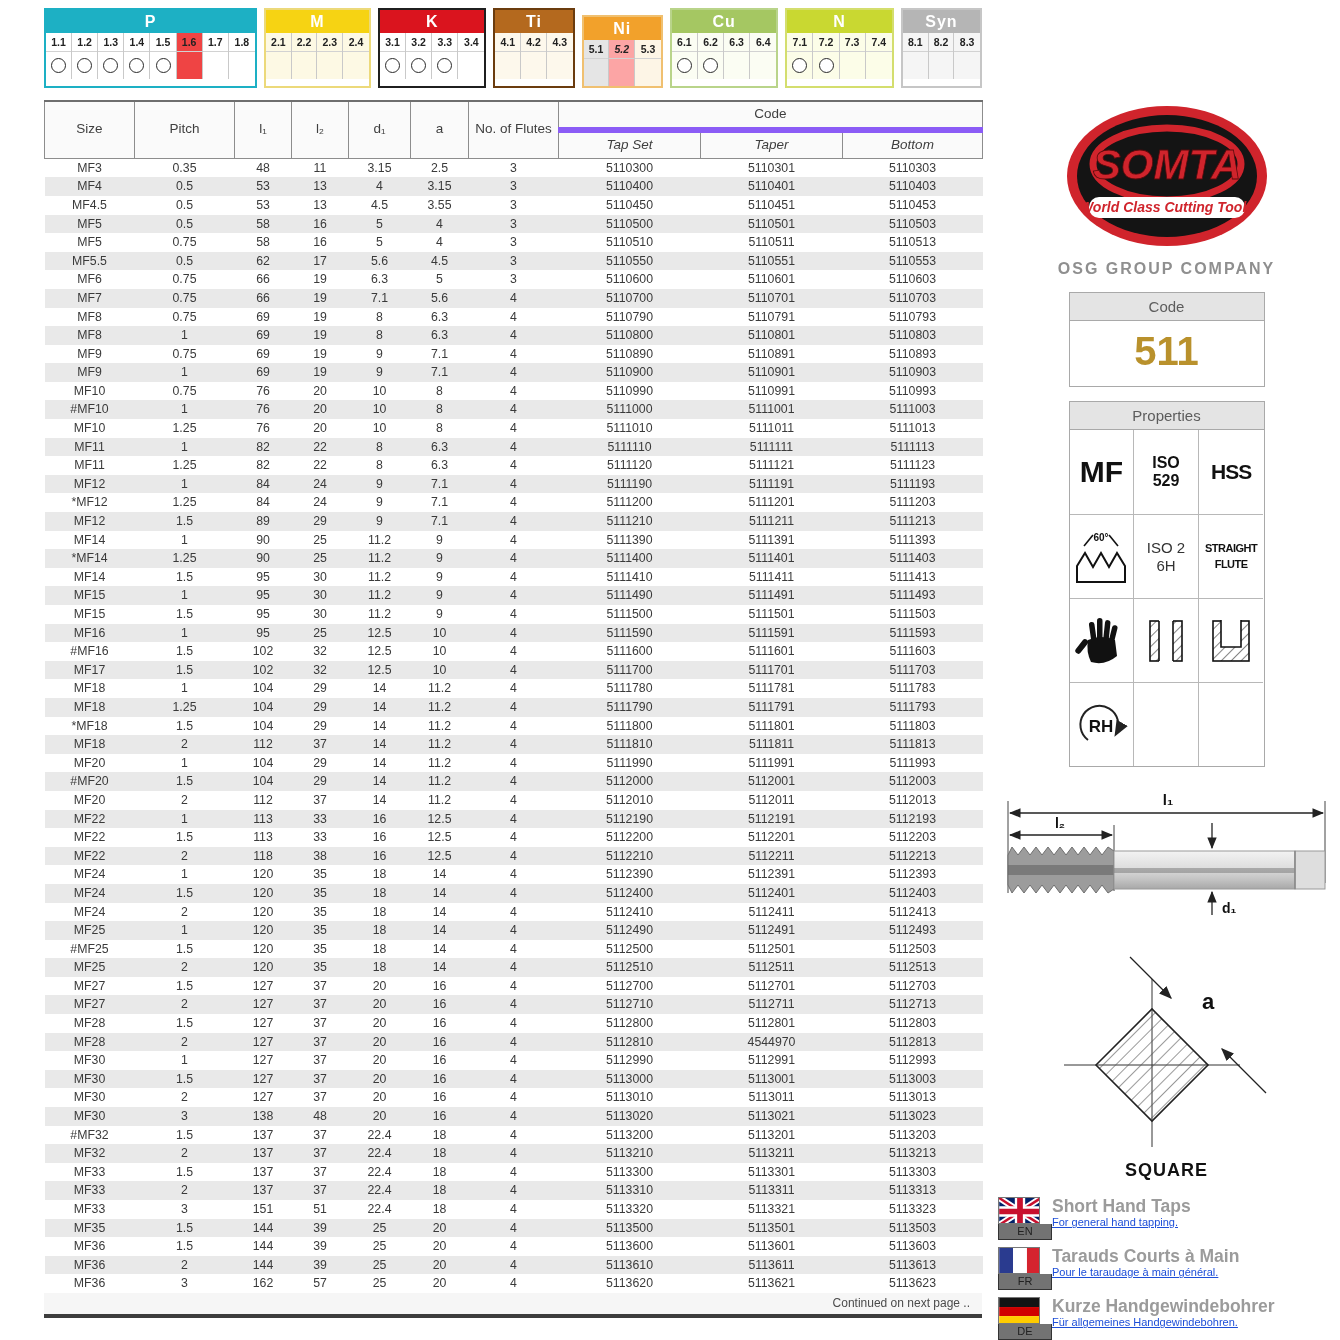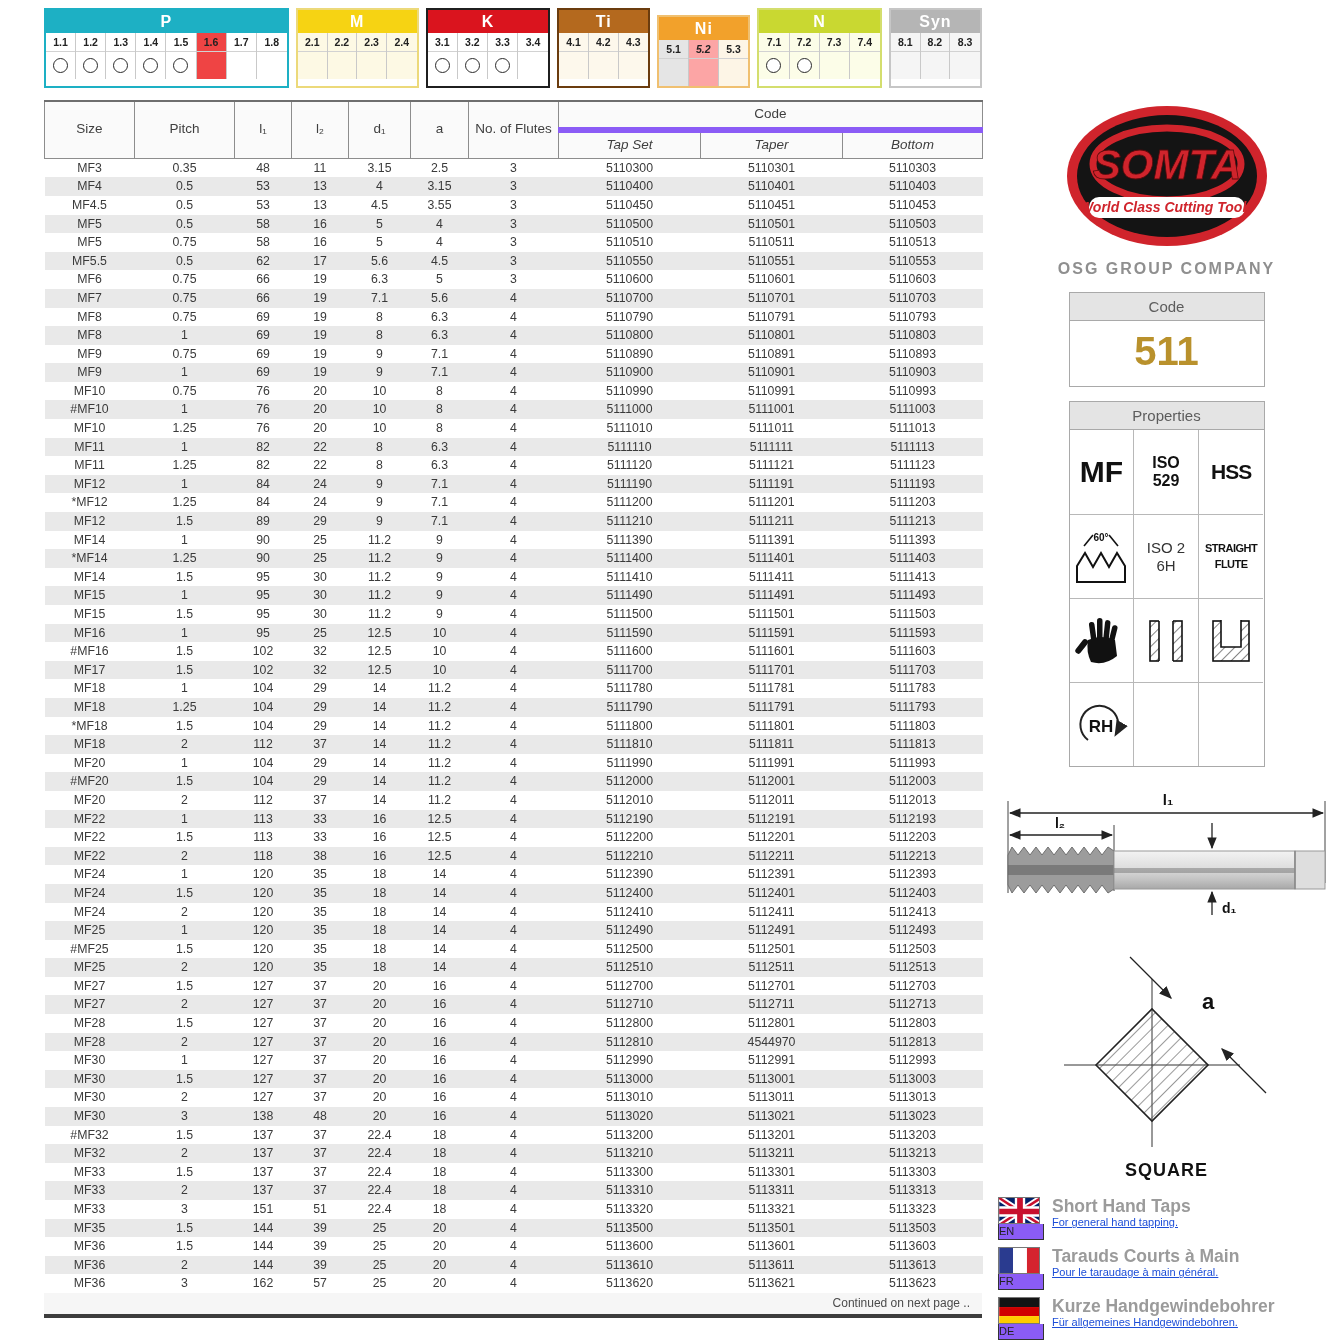--- a/index.html
+++ b/index.html
@@ -61,22 +61,22 @@
   .tap-diagram { margin-top:16px; }
   .square-diagram { margin-top:10px; text-align:center; }
   .square-caption { font-weight:bold; font-size:18px; letter-spacing:1px; color:#111;
       margin-top:-6px; }
 
   .languages { width:100%; margin-top:16px; padding-left:4px; }
   .lang-item { display:flex; gap:10px; margin-bottom:7px; align-items:flex-start; }
   .flag-col { width:44px; flex:0 0 44px; }
   .flag-box { width:42px; height:27px; border:1px solid #777; overflow:hidden; }
   .flag-box svg { display:block; }
-  .lang-code { width:46px; border:1px solid #333; border-top:none; text-align:left;
-      font-size:11px; color:#222; padding:1px 0 2px; background:#8b5cf6; }
+  .lang-code { width:54px; border:1px solid #333; border-top:none; text-align:center;
+      font-size:11px; color:#222; padding:1px 0 2px; background:#737373; }
   .lang-title { color:#9b9b9b; font-weight:bold; font-size:17.5px; line-height:1.1; }
   .lang-desc { color:#1d4ed8; font-size:11px; line-height:1.2;text-decoration:underline; }
 </style>
 </head>
 <body>
 
 <div class="page">
 
   <div class="strip" id="materials-strip">
       <div class="mat-group" style="flex-grow: 8; border-color: rgb(29, 176, 196);">
@@ -197,20 +197,45 @@
           <div class="mat-cell" style="background: #e5e5e5;">
             <div class="mat-num">5.1</div>
             <div class="mat-mark"></div>
           </div>
           <div class="mat-cell" style="background: #fca5a5; font-style: italic;">
             <div class="mat-num">5.2</div>
             <div class="mat-mark"></div>
           </div>
           <div class="mat-cell" style="background: rgb(253, 245, 230);">
             <div class="mat-num">5.3</div>
+            <div class="mat-mark"></div>
+          </div>
+        </div>
+      </div>
+      <div class="mat-group" style="flex-grow: 4; border-color: rgb(185, 212, 138);">
+        <div class="mat-header" style="background: rgb(165, 199, 98);">Cu</div>
+        <div class="mat-cells" style="grid-template-columns: repeat(4, 1fr);">
+          <div class="mat-cell" style="background: rgb(251, 253, 243);">
+            <div class="mat-num">6.1</div>
+            <div class="mat-mark">
+              <span class="circle"></span>
+            </div>
+          </div>
+          <div class="mat-cell" style="background: rgb(251, 253, 243);">
+            <div class="mat-num">6.2</div>
+            <div class="mat-mark">
+              <span class="circle"></span>
+            </div>
+          </div>
+          <div class="mat-cell" style="background: rgb(251, 253, 243);">
+            <div class="mat-num">6.3</div>
+            <div class="mat-mark"></div>
+          </div>
+          <div class="mat-cell" style="background: rgb(251, 253, 243);">
+            <div class="mat-num">6.4</div>
             <div class="mat-mark"></div>
           </div>
         </div>
       </div>
       <div class="mat-group" style="flex-grow: 4; border-color: rgb(212, 222, 110);">
         <div class="mat-header" style="background: rgb(201, 216, 49);">N</div>
         <div class="mat-cells" style="grid-template-columns: repeat(4, 1fr);">
           <div class="mat-cell" style="background: rgb(252, 253, 232);">
             <div class="mat-num">7.1</div>
             <div class="mat-mark">

